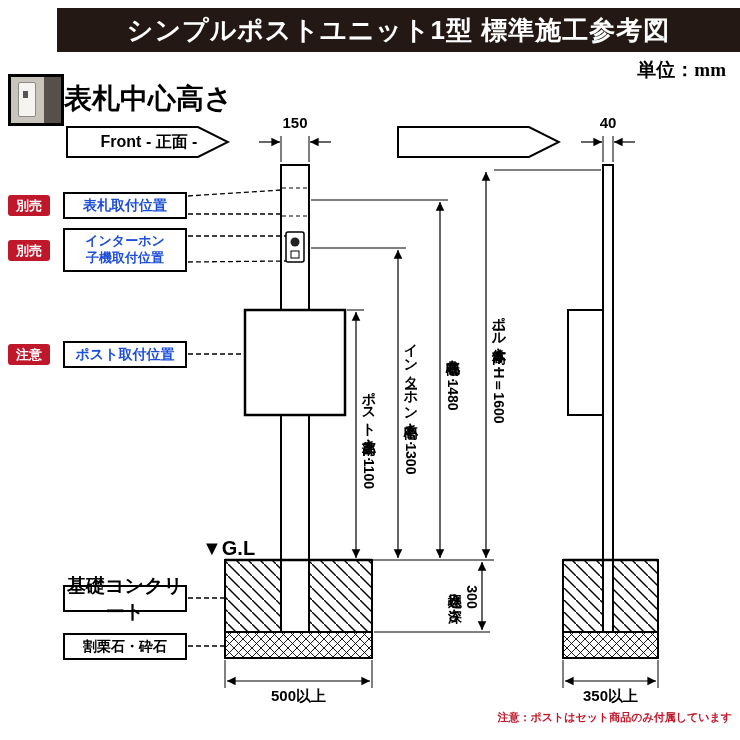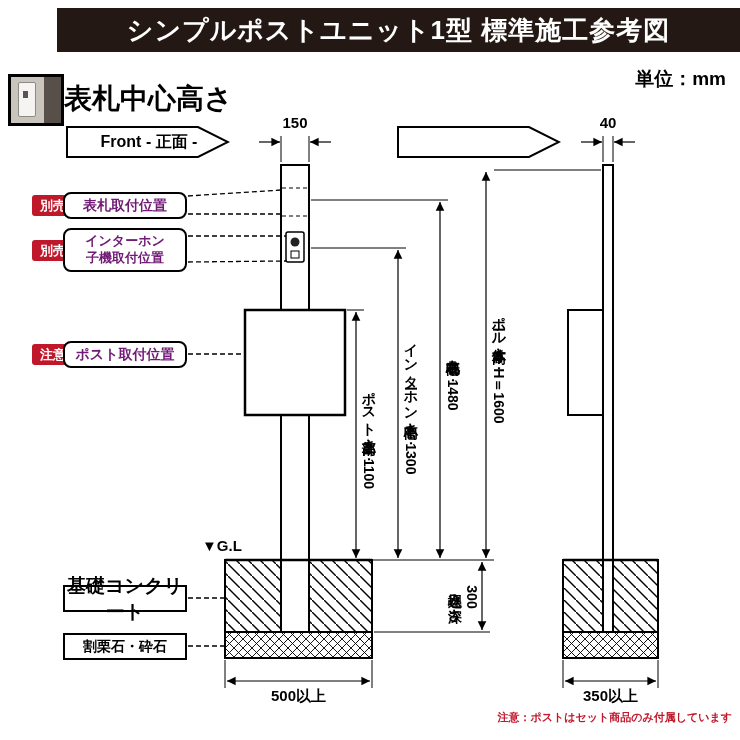--- a/index.html
+++ b/index.html
@@ -2,40 +2,40 @@
 <html><head>
 <meta charset="utf-8">
 <style>
   html,body{margin:0;padding:0;background:#fff;}
   .page{position:relative;width:740px;height:740px;background:#fff;overflow:hidden;
         font-family:"Liberation Sans","DejaVu Sans",sans-serif;color:#000;}
   .abs{position:absolute;}
   .header-bar{left:57px;right:0;top:8px;height:44px;background:#231813;color:#fff;
         display:flex;align-items:center;justify-content:center;font-weight:bold;
         font-size:26px;letter-spacing:1px;white-space:nowrap;text-align:right;}
-  .unit-label{right:14px;top:66px;font-weight:bold;font-size:19px;}
+  .unit-label{right:14px;top:57px;font-weight:bold;font-size:19px;font-family:Liberation Serif, serif;}
   .section-title{left:64px;top:80px;font-weight:bold;font-size:28px;}
   .thumb{left:8px;top:74px;width:50px;height:46px;border:3px solid #000;background:#c9c4bc;}
   .thumb-shade{position:absolute;right:0;top:0;width:17px;height:100%;background:#57504a;}
   .thumb-post{position:absolute;left:7px;top:5px;width:16px;height:33px;background:#f5f4f1;
         border:1px solid #8a8a86;border-radius:2px;}
   .thumb-dot{position:absolute;left:12px;top:14px;width:5px;height:7px;background:#555;}
   .banner{width:164px;height:32px;}
   .banner svg{position:absolute;left:0;top:0;}
   .banner span{position:absolute;left:16px;top:0;width:134px;height:32px;display:flex;
         align-items:center;justify-content:center;font-weight:bold;font-size:16px;white-space:nowrap;}
   .callout-box{left:63px;width:124px;border:2px solid #000;background:#fff;display:flex;
         align-items:center;justify-content:center;font-weight:bold;text-align:center;box-sizing:border-box;}
-  .red-text{color:#701a75;border-radius:8px;}
+  .red-text{color:#1d4ed8;}
   .badge{left:8px;width:42px;height:21px;background:#c0182b;color:#fff;font-weight:bold;
-        font-size:13px;display:flex;align-items:center;justify-content:center;border-radius:3px;margin-left:24px;}
+        font-size:13px;display:flex;align-items:center;justify-content:center;border-radius:3px;}
   .dim-h{font-weight:bold;font-size:15px;text-align:center;}
   .vtext{writing-mode:vertical-rl;text-orientation:mixed;font-weight:bold;font-size:14px;
         transform:translateY(-50%);white-space:nowrap;line-height:1.1;}
-  .gl-label{left:202px;top:537px;font-weight:bold;font-size:15px;text-align:center;}
+  .gl-label{left:202px;top:537px;font-weight:bold;font-size:20px;text-align:center;}
   .footer-note{right:8px;top:710px;font-weight:bold;font-size:11px;color:#c0182b;white-space:nowrap;}
 </style>
 </head>
 <body>
 
 <div class="page">
 
   <svg class="abs" style="left:0;top:0" width="740" height="740" viewBox="0 0 740 740">
     <defs>
       <pattern id="hatch" width="12" height="12" patternUnits="userSpaceOnUse">

